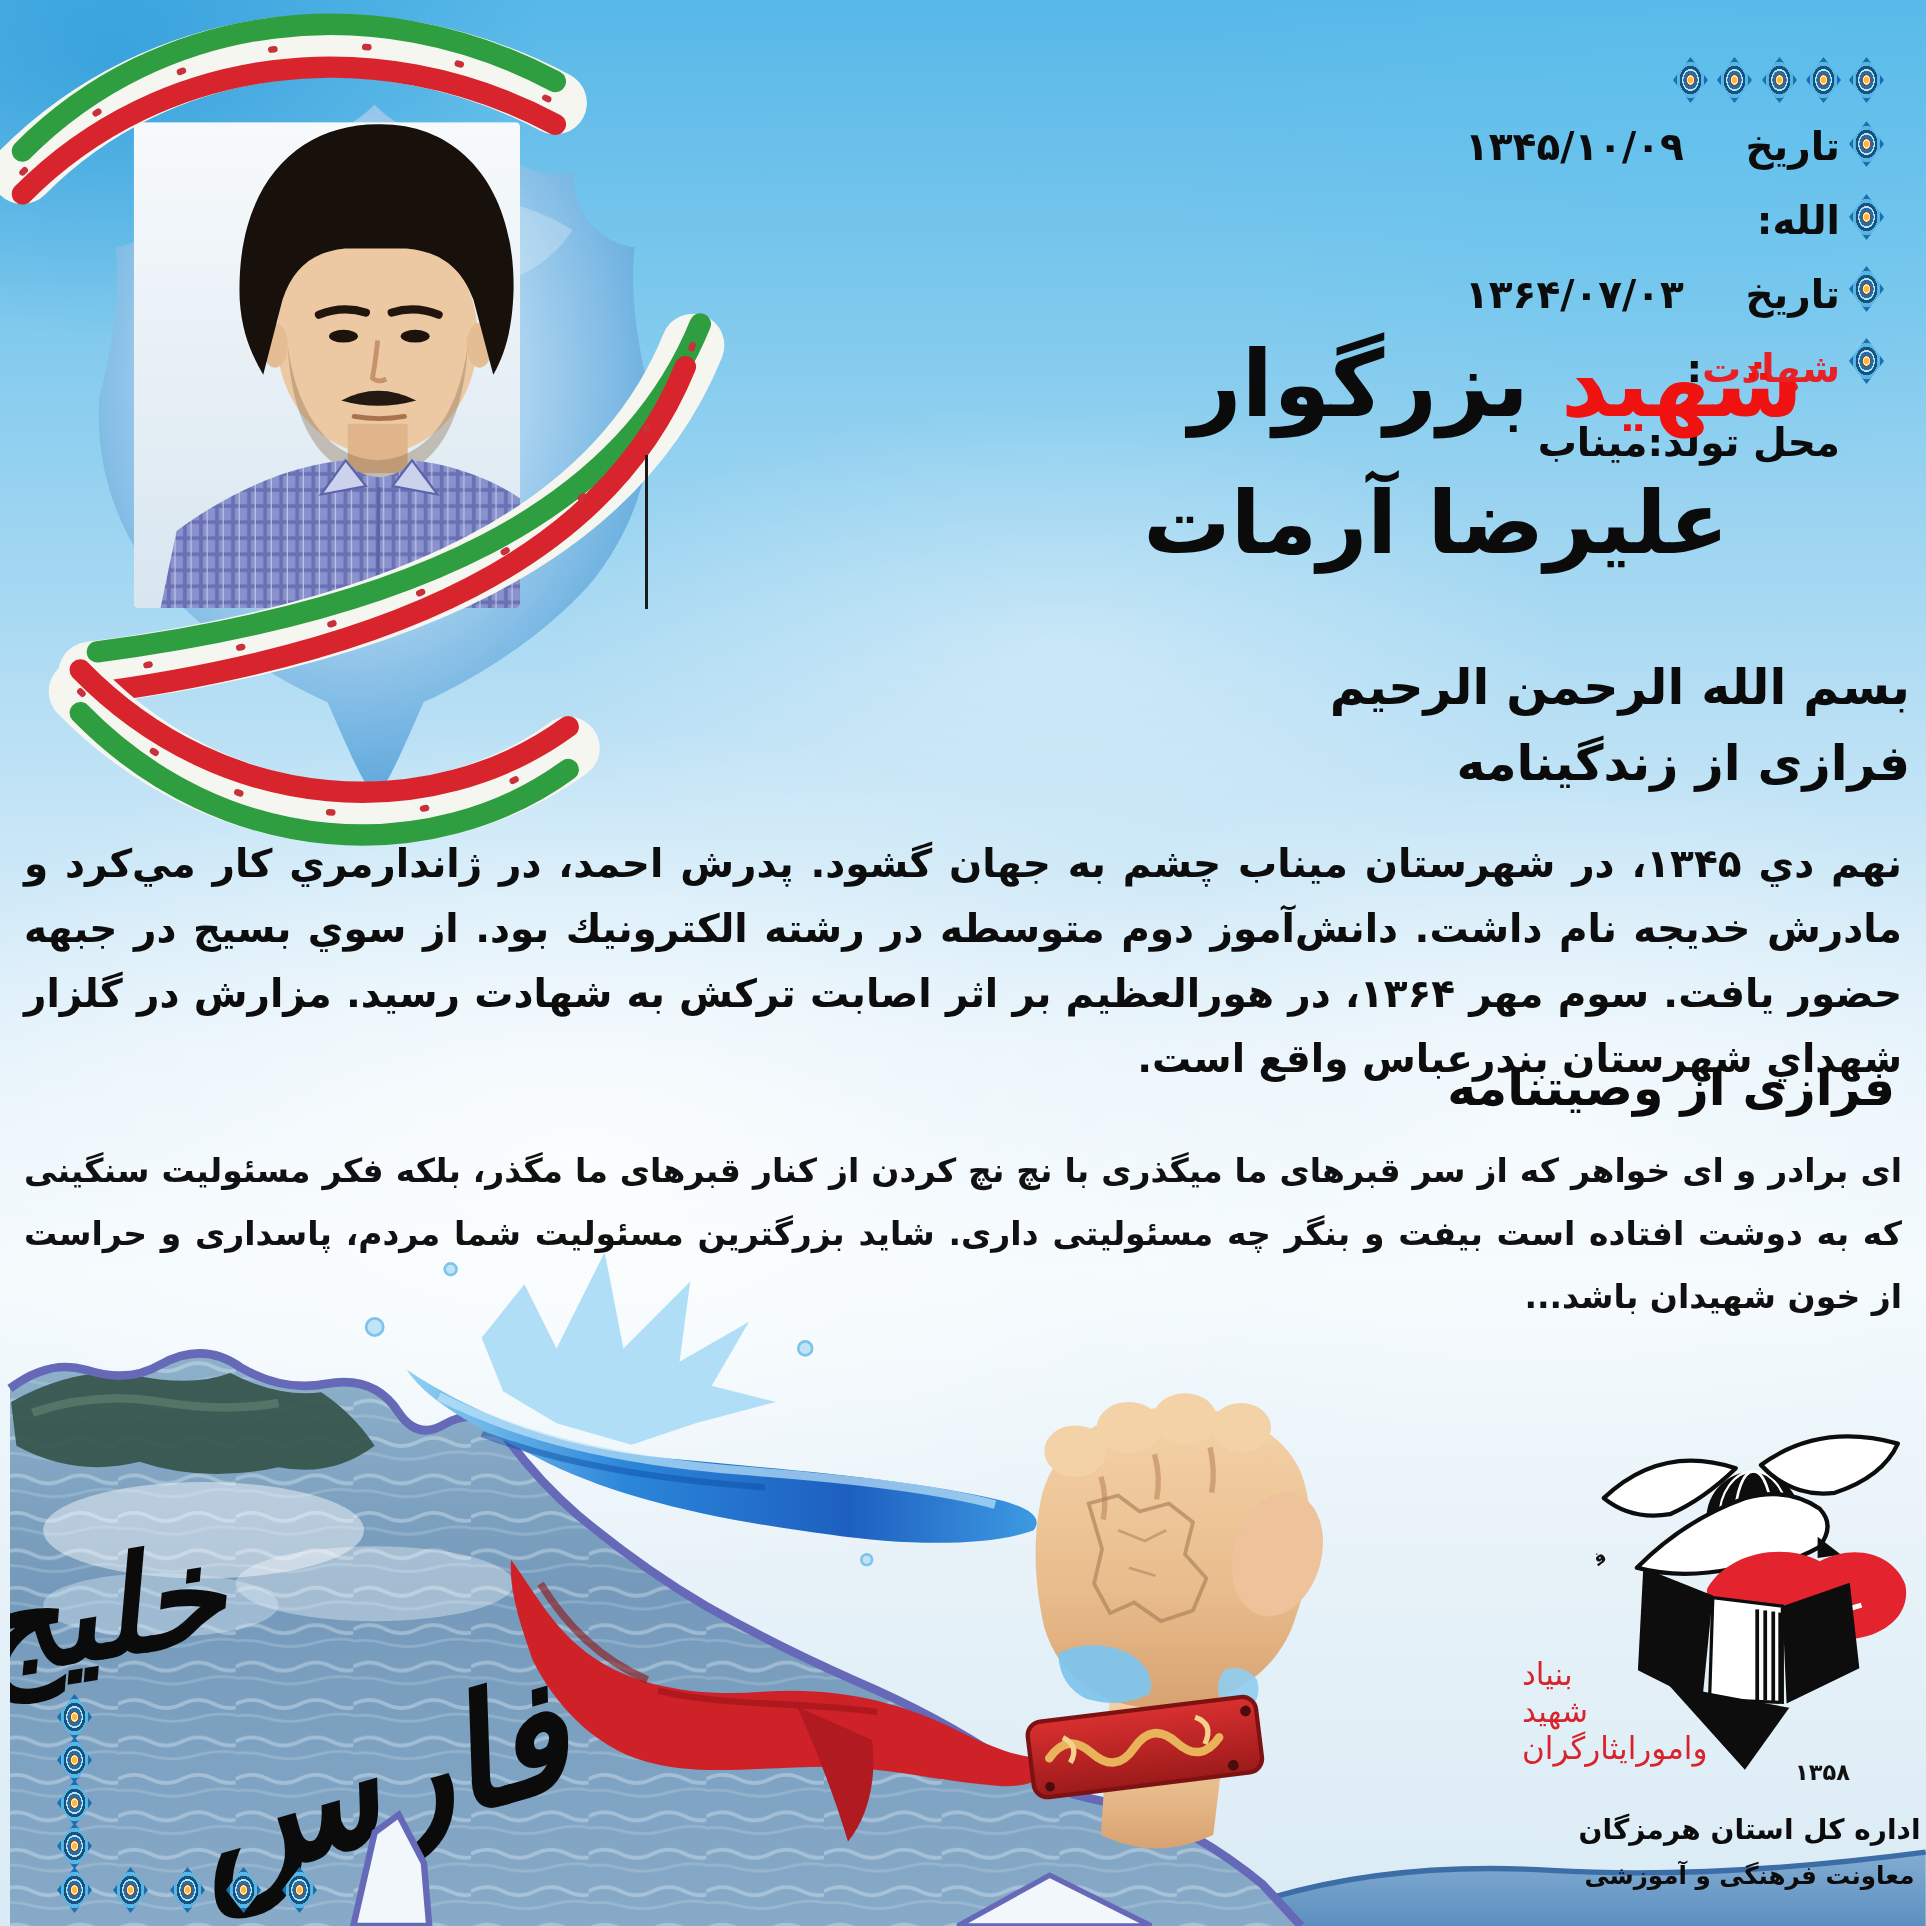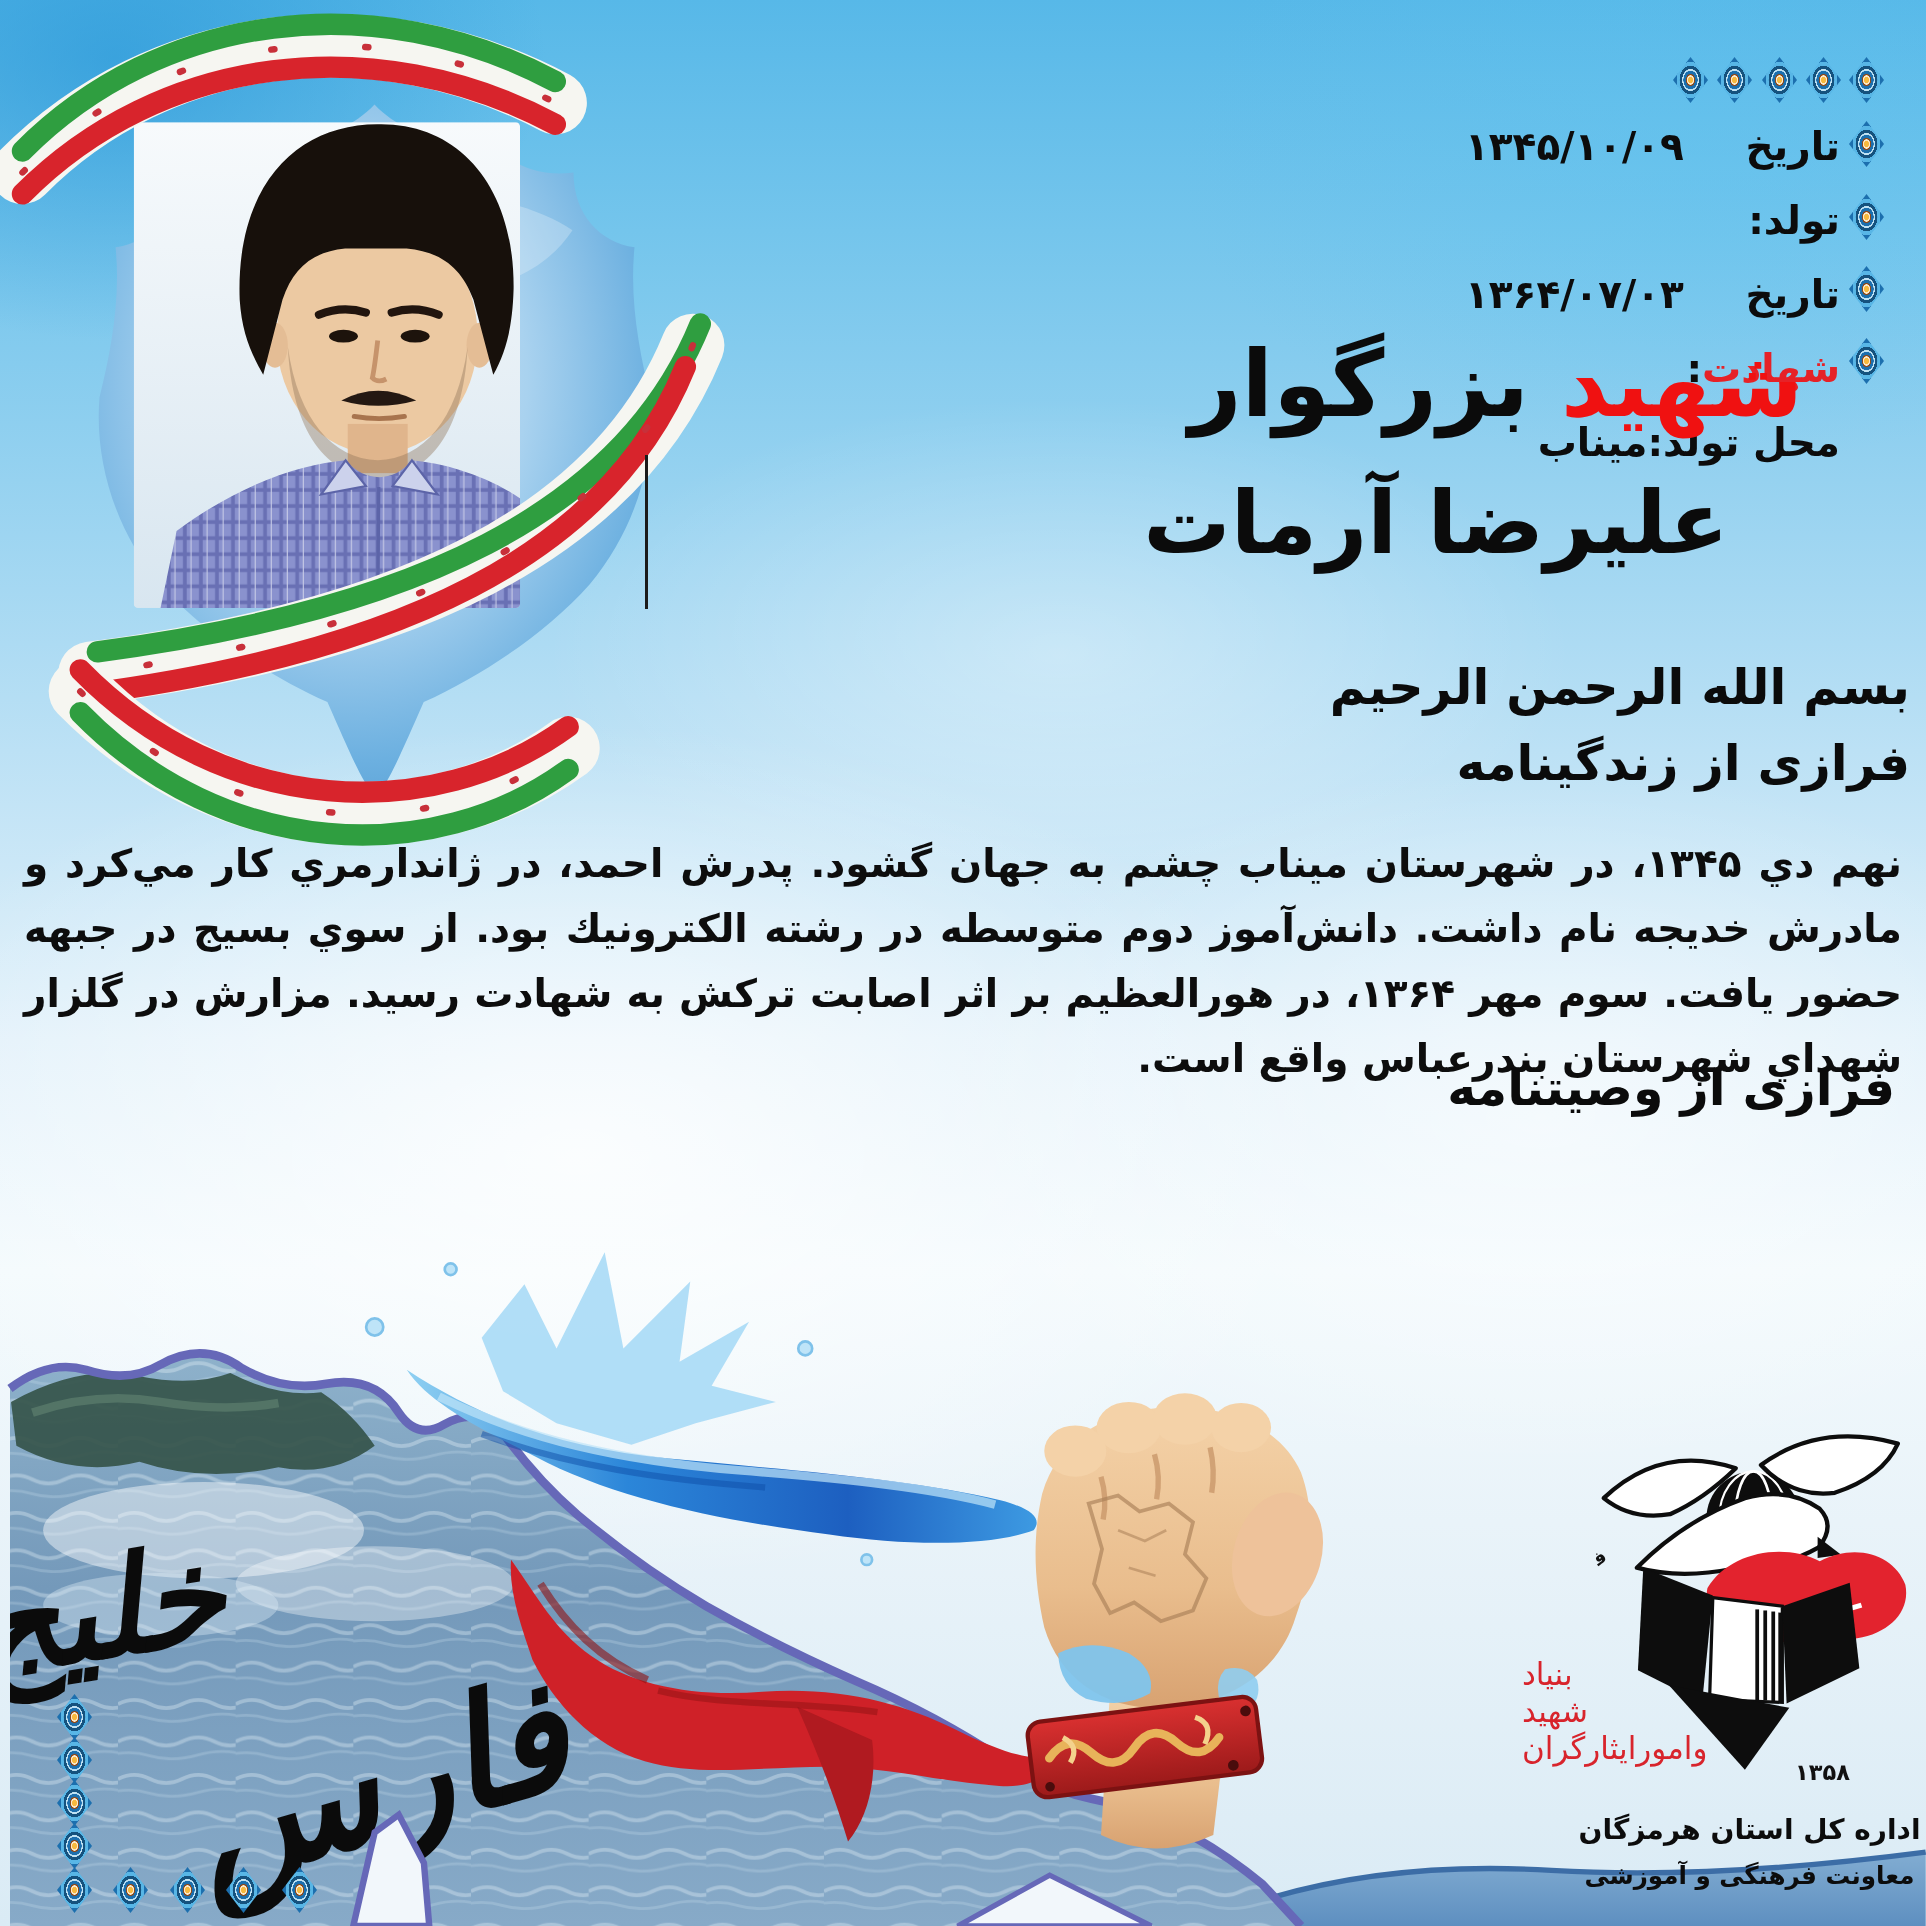--- a/index.html
+++ b/index.html
@@ -138,21 +138,21 @@
   <div class="dia" style="left:1762px;top:57px;"></div>
   <div class="dia" style="left:1806px;top:57px;"></div>
   <div class="dia" style="left:1849px;top:57px;"></div>
   <div class="dia" style="left:1849px;top:121px;"></div>
   <div class="dia" style="left:1849px;top:194px;"></div>
   <div class="dia" style="left:1849px;top:266px;"></div>
   <div class="dia" style="left:1849px;top:338px;"></div>
 
   <div class="abs info">
     <div class="row">
-      <span>تاریخ تولد:</span>
+      <span>تاریخ الله:</span>
       <span>۱۳۴۵/۱۰/۰۹</span>
     </div>
     <div class="row">
       <span><span>تاریخ</span> <span class="red">شهادت</span><span>:</span></span>
       <span>۱۳۶۴/۰۷/۰۳</span>
     </div>
     <div class="row">
       <span>محل تولد:میناب</span>
     </div>
   </div>
@@ -164,20 +164,21 @@
 
   <div class="abs heads">
     <div>بسم الله الرحمن الرحیم</div>
     <div>فرازی از زندگینامه</div>
   </div>
 
   <div class="abs bio">نهم دي ۱۳۴۵، در شهرستان میناب چشم به جهان گشود. پدرش احمد، در ژاندارمري کار مي‌کرد و مادرش خدیجه نام داشت. دانش‌آموز دوم متوسطه در رشته الکترونیك بود. از سوي بسیج در جبهه حضور یافت. سوم مهر ۱۳۶۴، در هورالعظیم بر اثر اصابت ترکش به شهادت رسید. مزارش در گلزار شهداي شهرستان بندرعباس واقع است.</div>
 
   <div class="abs willhead">فرازی از وصیتنامه</div>
 
+  <div class="abs will">ای برادر و ای خواهر که از سر قبرهای ما میگذری با نچ نچ کردن از کنار قبرهای ما مگذر، بلکه فکر مسئولیت سنگینی که به دوشت افتاده است بیفت و بنگر چه مسئولیتی داری. شاید بزرگترین مسئولیت شما مردم، پاسداری و حراست از خون شهیدان باشد...</div>
 
   <svg class="abs" style="left:0;top:1204px;" width="1926" height="722" viewBox="0 2250 3600 1350">
     <defs>
       <linearGradient id="seaGrad" x1="0" y1="0" x2="0" y2="1">
         <stop offset="0%" stop-color="#93b6ce"></stop>
         <stop offset="45%" stop-color="#7499ba"></stop>
         <stop offset="100%" stop-color="#87aac8"></stop>
       </linearGradient>
       <pattern id="waves" width="220" height="70" patternUnits="userSpaceOnUse">
         <path d="M0 35 Q 30 20 60 35 T 120 35 T 180 35 T 240 35" stroke="#e8f2f8" stroke-width="7" fill="none" opacity="0.35"></path>

